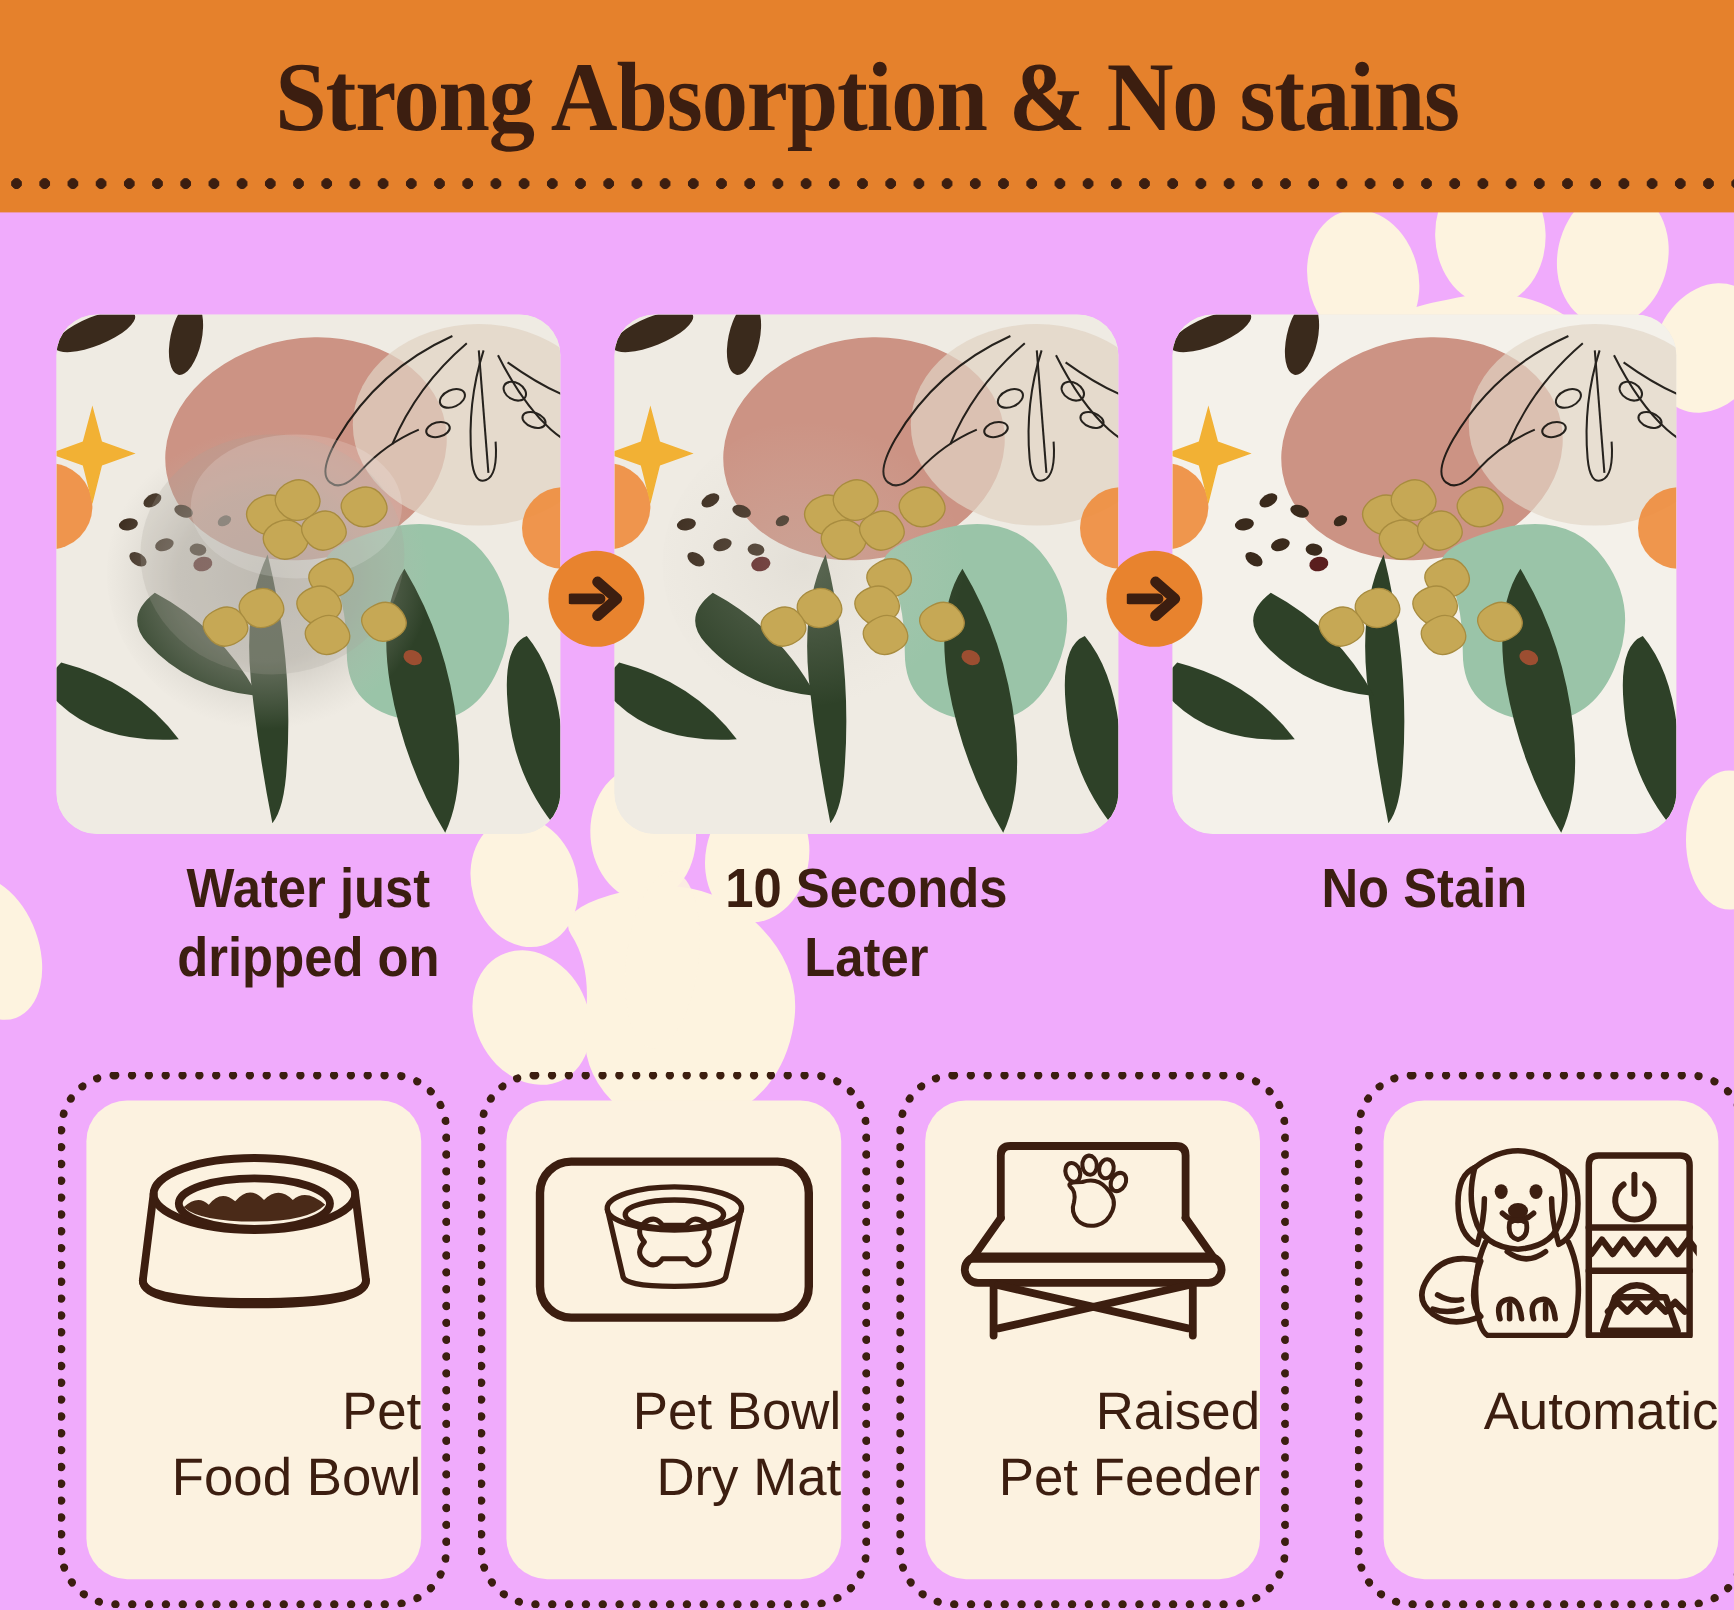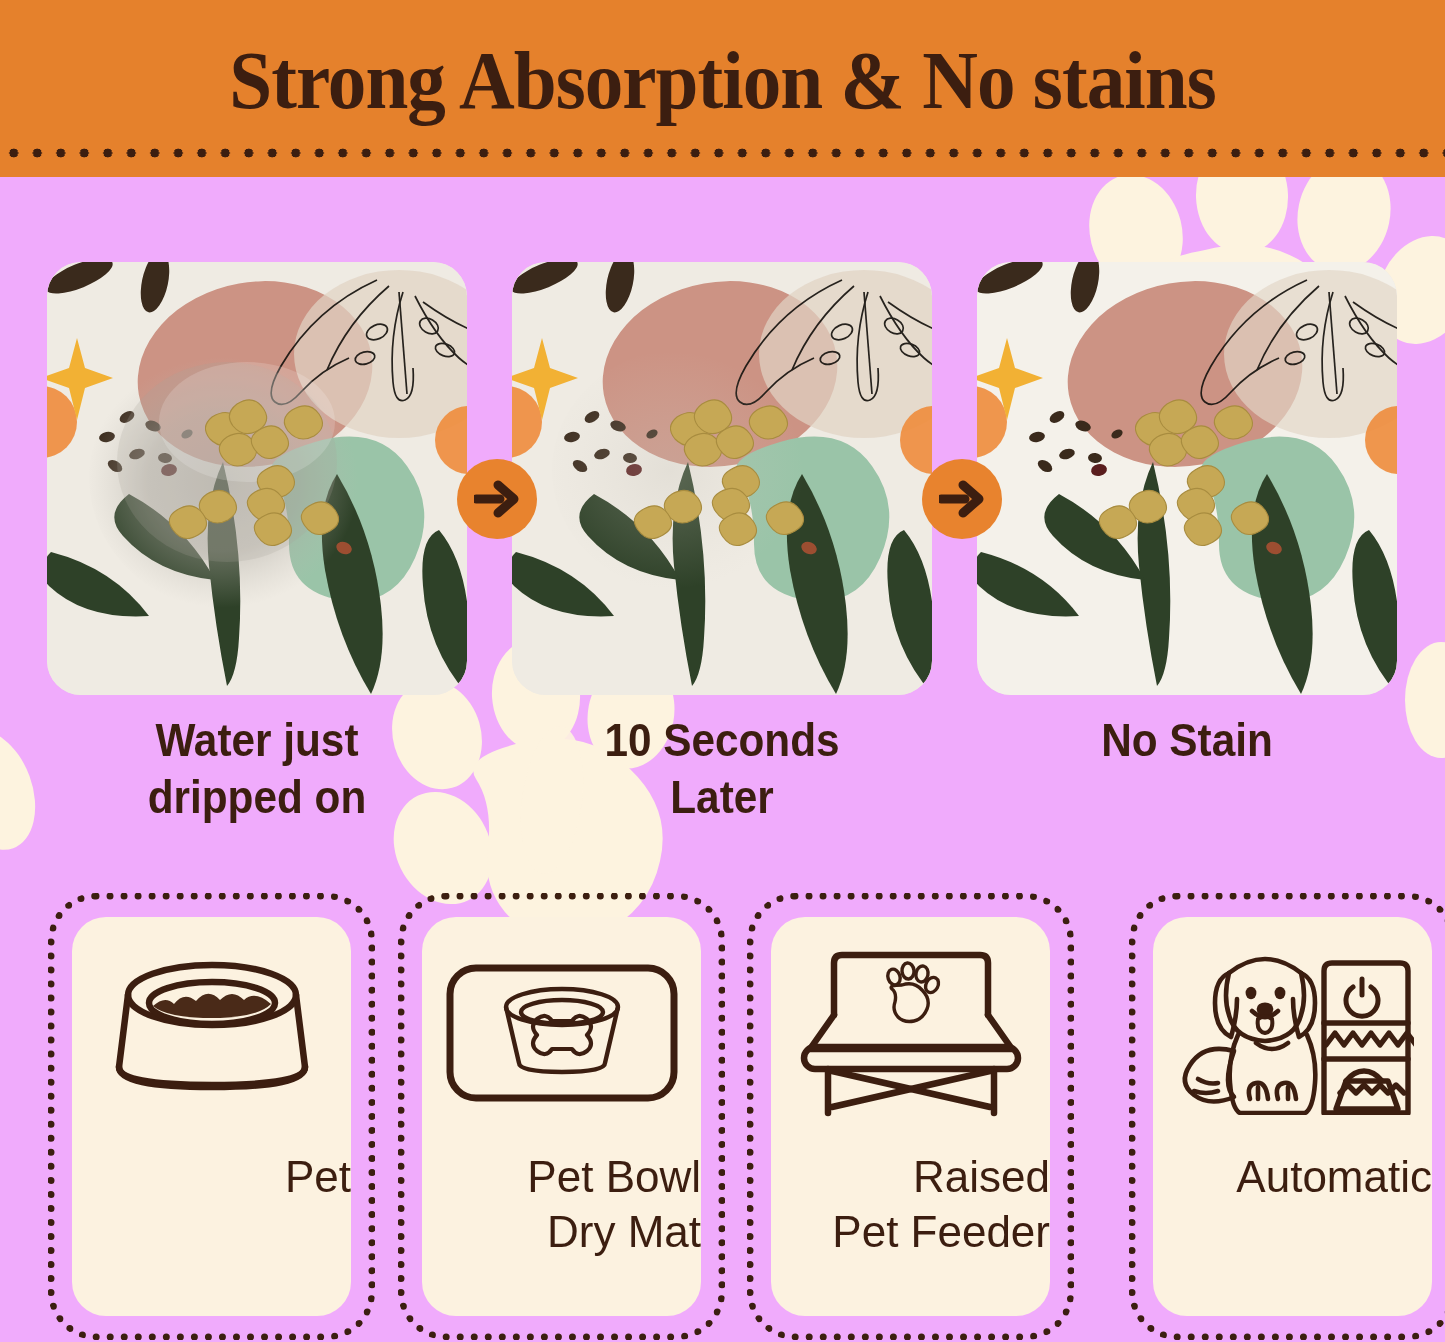--- a/index.html
+++ b/index.html
@@ -466,20 +466,21 @@
               <ellipse cx="117" cy="44" rx="63" ry="21"></ellipse>
               <path d="M33 36 L24 108 q0 18 93 18 q93 0 93 -18 L201 36"></path>
               <path d="M24 108 q0 20 93 20 q93 0 93 -20"></path>
             </g>
             <path d="M58 47 q12 -11 21 -2 q10 -13 22 -3 q12 -14 24 -1 q12 -12 24 0 q11 -10 27 4
                      q-14 14 -59 14 q-45 0 -59 -12 Z" fill="#4A2A18"></path>
           </svg>
         </div>
         <div class="card-label">
           <span class="lbl-line">Pet</span>
+          <span class="lbl-line">Food Bowl</span>
         </div>
       </div>
     </div>
 
     <div class="feature-card fc3">
       <div class="card-inner">
         <div class="card-icon">
           <svg width="234" height="168" viewBox="0 0 234 168">
             <g fill="none" stroke="#3C1E10" stroke-width="6.5" stroke-linejoin="round" stroke-linecap="round">
 

